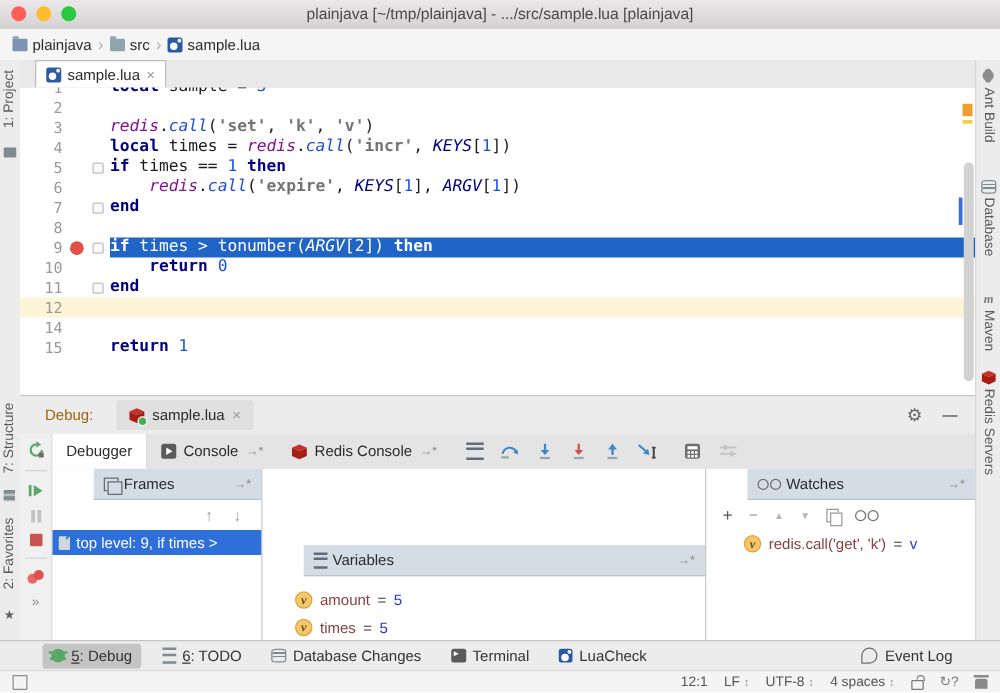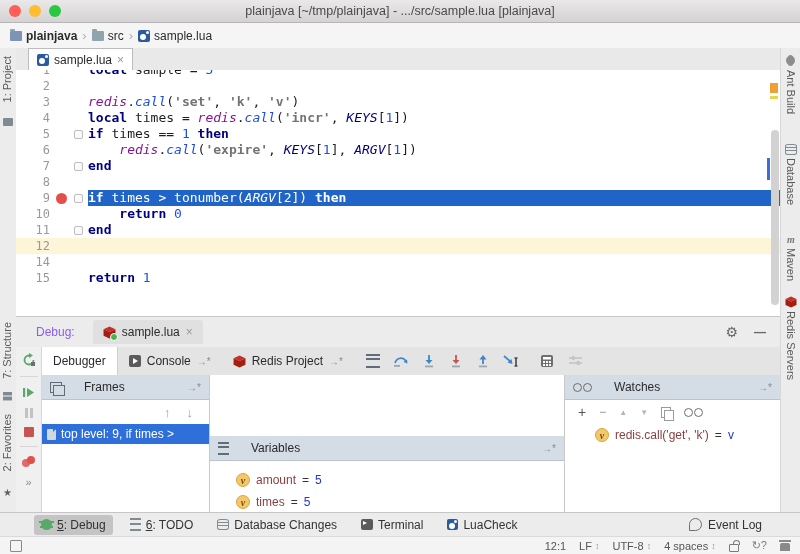--- a/index.html
+++ b/index.html
@@ -12,21 +12,21 @@
     display:flex;align-items:center;justify-content:center;color:#4a4a4a;font-size:12.5px;}
   .lights{position:absolute;left:9px;top:5px;display:flex;gap:8px;}
   .light{width:12px;height:12px;border-radius:50%;}
 
   
   .navbar{position:absolute;left:0;top:23px;width:800px;height:25px;background:#f5f5f5;
     border-bottom:1px solid #d0d0d0;display:flex;align-items:center;}
   .crumbs{display:flex;align-items:center;gap:5px;padding-left:10px;}
   .crumb{display:flex;align-items:center;gap:4px;}
   .crumb-sep{color:#b0b0b0;font-size:13px;}
-  .crumb-first{font-weight:bold;}
+  .crumb-first{font-weight:normal;}
   .folder-ico{width:12px;height:10px;background:#90a4ae;border-radius:1px;position:relative;}
   .folder-ico::before{content:"";position:absolute;left:0;top:-2px;width:5px;height:2px;background:#90a4ae;border-radius:1px 1px 0 0;}
   .folder-ico.proj{background:#7d94b5;}
   .lua-ico{width:12px;height:12px;background:#2c5aa0;border-radius:2px;position:relative;}
   .lua-ico::before{content:"";position:absolute;left:2px;top:4px;width:6px;height:6px;border-radius:50%;background:#fff;}
   .lua-ico::after{content:"";position:absolute;right:1px;top:1px;width:3px;height:3px;border-radius:50%;background:#fff;}
   .main-toolbar{position:absolute;right:8px;top:23px;height:25px;display:flex;align-items:center;gap:9px;}
   .runcombo{display:flex;align-items:center;gap:5px;background:#fff;border:1px solid #c3c3c3;
     border-radius:4px;height:19px;padding:0 7px;}
   .redis-ico{position:relative;width:13px;height:13px;flex:0 0 auto;}
@@ -80,21 +80,21 @@
   .gv{color:#000080;font-style:italic;}
   .stripe{position:absolute;right:0;top:0;width:12px;height:246px;}
   .mark-orange{position:absolute;right:2px;top:13px;width:8px;height:10px;background:#efa032;}
   .mark-yellow{position:absolute;right:2px;top:26px;width:8px;height:3px;background:#e8d44d;}
   .mark-blue{position:absolute;right:10px;top:88px;width:3px;height:22px;background:#3b6ddc;}
   .scroll-thumb{position:absolute;right:1px;top:60px;width:8px;height:175px;background:#d2d2d2;border-radius:4px;}
 
   
   .debugwin{position:absolute;left:16px;top:316px;width:764px;height:196px;background:#ececec;border-top:1px solid #c8c8c8;}
   .dbg-header{position:absolute;left:0;top:0;width:100%;height:30px;display:flex;align-items:center;}
-  .dbg-title{margin-left:20px;color:#8b5cf6;}
+  .dbg-title{margin-left:20px;color:#a16207;}
   .session-tab{display:flex;align-items:center;gap:6px;margin-left:18px;background:#e0e0e0;height:24px;
     padding:0 10px;border-radius:3px 3px 0 0;}
   .hdr-right{margin-left:auto;display:flex;align-items:center;gap:16px;padding-right:14px;color:#666;}
   .gear{font-size:14px;line-height:14px;}
   .minim{font-weight:bold;color:#666;}
   .dbg-left{position:absolute;left:0;top:30px;width:26px;height:166px;background:#f0f0f0;border-right:1px solid #d6d6d6;
     display:flex;flex-direction:column;align-items:center;padding-top:6px;gap:9px;box-sizing:border-box;}
   .dbg-left .hr{width:18px;height:1px;background:#d6d6d6;}
   .pause-ic{display:flex;gap:2px;}
   .pause-ic i{width:3px;height:10px;background:#c2c2c2;}
@@ -116,21 +116,21 @@
   .steps svg{display:block;}
   .hambl{width:14px;height:10px;border-top:2px solid #5f6d7a;border-bottom:2px solid #5f6d7a;position:relative;}
   .hambl::before{content:"";position:absolute;left:0;top:2px;width:100%;height:2px;background:#5f6d7a;}
 
   .dbg-panels{position:absolute;left:26px;top:58px;width:738px;height:138px;display:flex;background:#fff;}
   .panel{display:flex;flex-direction:column;border-right:1px solid #c9c9c9;box-sizing:border-box;}
   .p-frames{width:168px;}
   .p-vars{width:355px;justify-content:flex-end;}
   .p-watch{width:215px;border-right:none;}
   .p-head{height:24px;background:#d4dce6;border-bottom:1px solid #bac4d0;display:flex;align-items:center;
-    gap:22px;padding:0 8px;flex:0 0 auto;}
+    gap:4px;padding:0 8px;flex:0 0 auto;margin-left:33px;}
   .p-head .pin{margin-left:auto;}
   .frames-ic{width:10px;height:9px;border:1px solid #5f6d7a;position:relative;background:#d4dce6;}
   .frames-ic::before{content:"";position:absolute;left:2px;top:2px;width:10px;height:9px;border:1px solid #5f6d7a;background:#d4dce6;}
   .vars-ic{width:11px;height:9px;border-top:2px solid #5f6d7a;border-bottom:2px solid #5f6d7a;position:relative;}
   .vars-ic::before{content:"";position:absolute;left:0;top:2.5px;width:100%;height:2px;background:#5f6d7a;}
   .glasses{display:flex;gap:1px;}
   .glasses i{width:7px;height:7px;border:1.5px solid #6e6e6e;border-radius:50%;}
   .frames-toolbar{height:24px;display:flex;align-items:center;justify-content:flex-end;gap:16px;
     padding-right:16px;color:#9e9e9e;font-size:13px;}
   .frame-row{height:20px;background:#2e6fd9;color:#fff;display:flex;align-items:center;gap:5px;padding-left:5px;}
@@ -478,21 +478,21 @@
       <span class="dtab">
         <span class="console-ico"></span>
         <span>Console</span>
         <span class="pin">→*</span>
       </span>
       <span class="dtab">
         <svg width="13" height="13" viewBox="0 0 12 12">
             <polygon points="6,0.5 11.5,3 6,5.5 0.5,3" fill="#c6302b"></polygon>
             <polygon points="0.5,3 6,5.5 11.5,3 11.5,9 6,11.5 0.5,9" fill="#a41e11"></polygon>
           </svg>
-        <span>Redis Project</span>
+        <span>Redis Console</span>
         <span class="pin">→*</span>
       </span>
       <div class="steps">
         <span class="hambl"></span>
         <svg width="16" height="14" viewBox="0 0 16 14">
           <path d="M2 9 C4 3, 10 3, 13 7" stroke="#3b87c8" stroke-width="1.7" fill="none"></path>
           <polygon points="14.5,9.5 10.5,8 14,5.5" fill="#3b87c8"></polygon>
             <rect x="1" y="11" width="6" height="1.8" fill="#9aa7b0"></rect>
           </svg>
         <svg width="14" height="14" viewBox="0 0 14 14">

